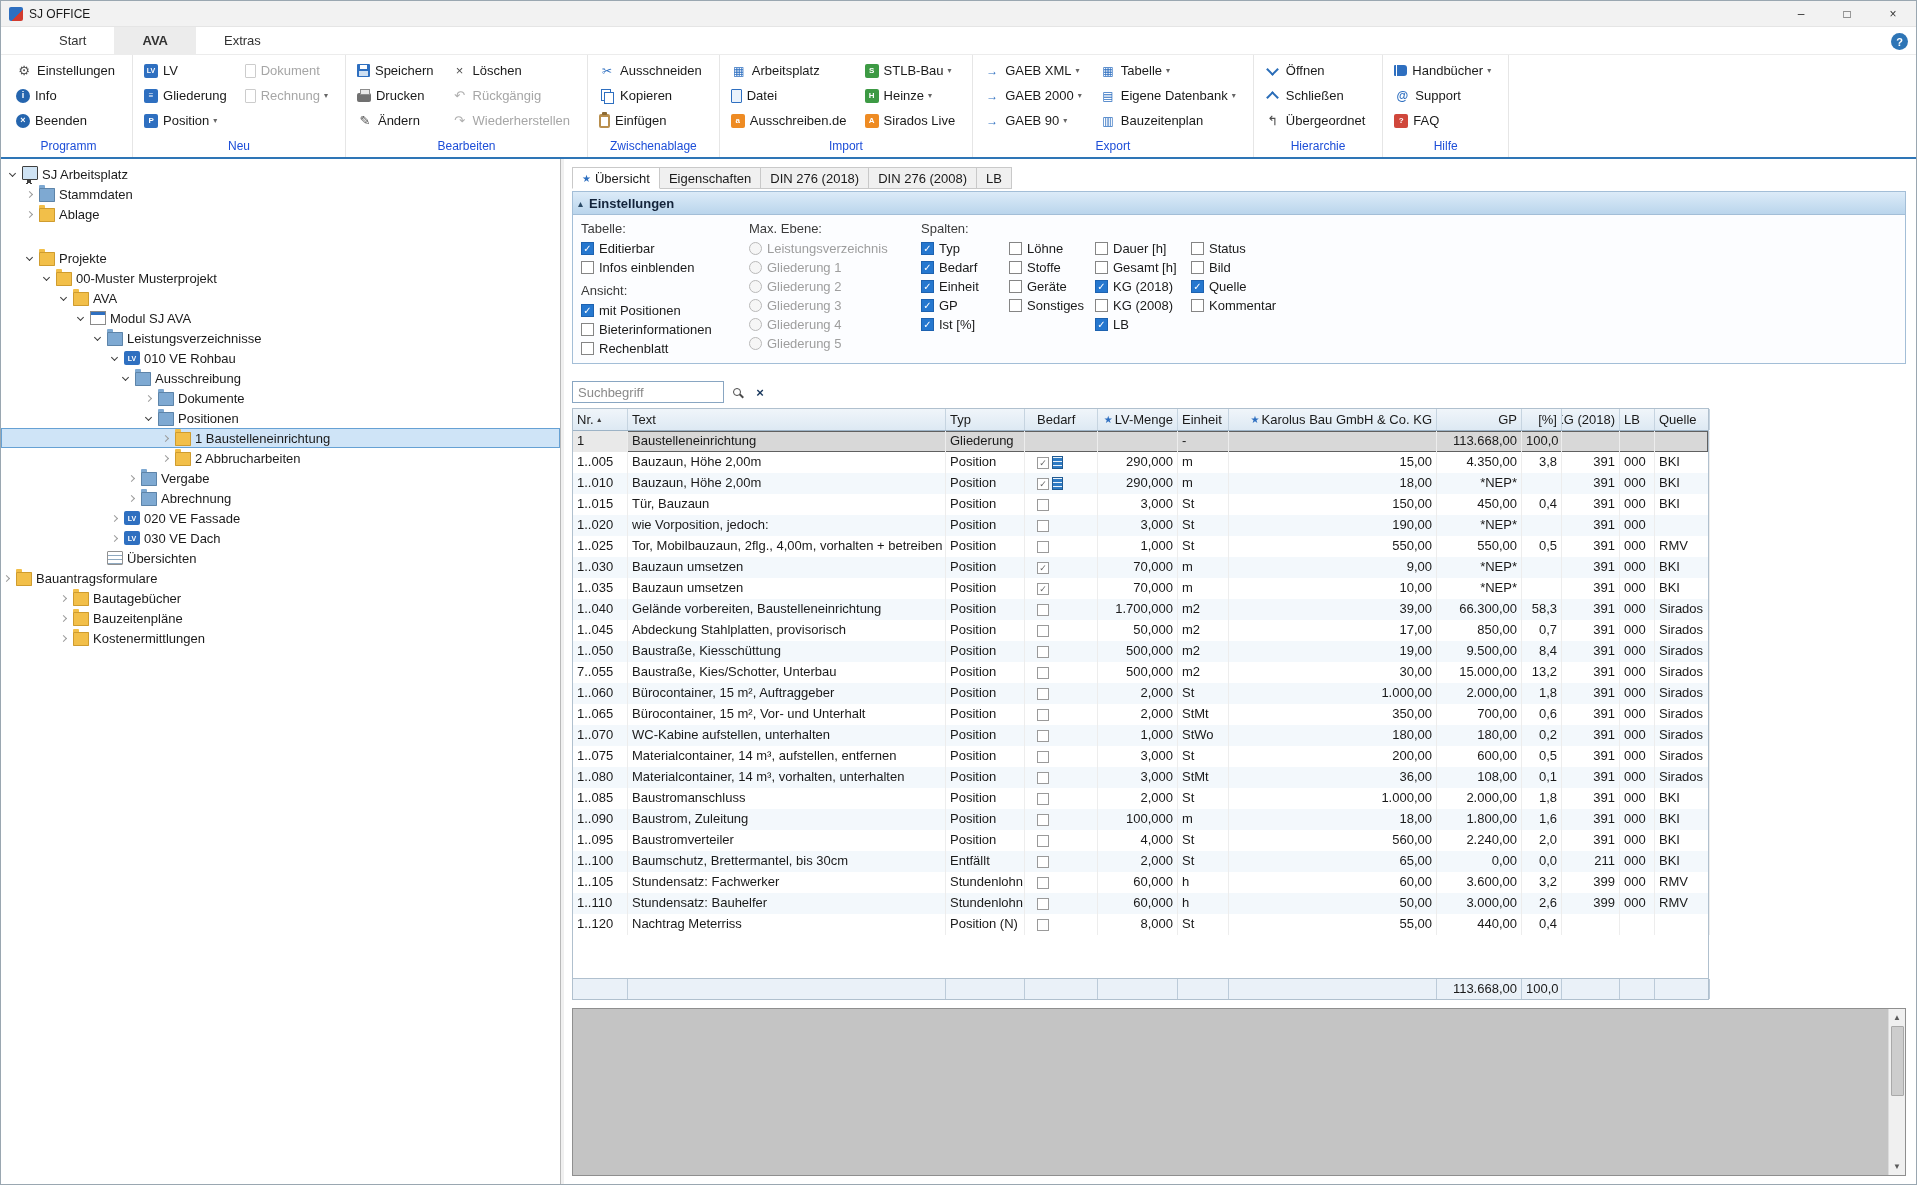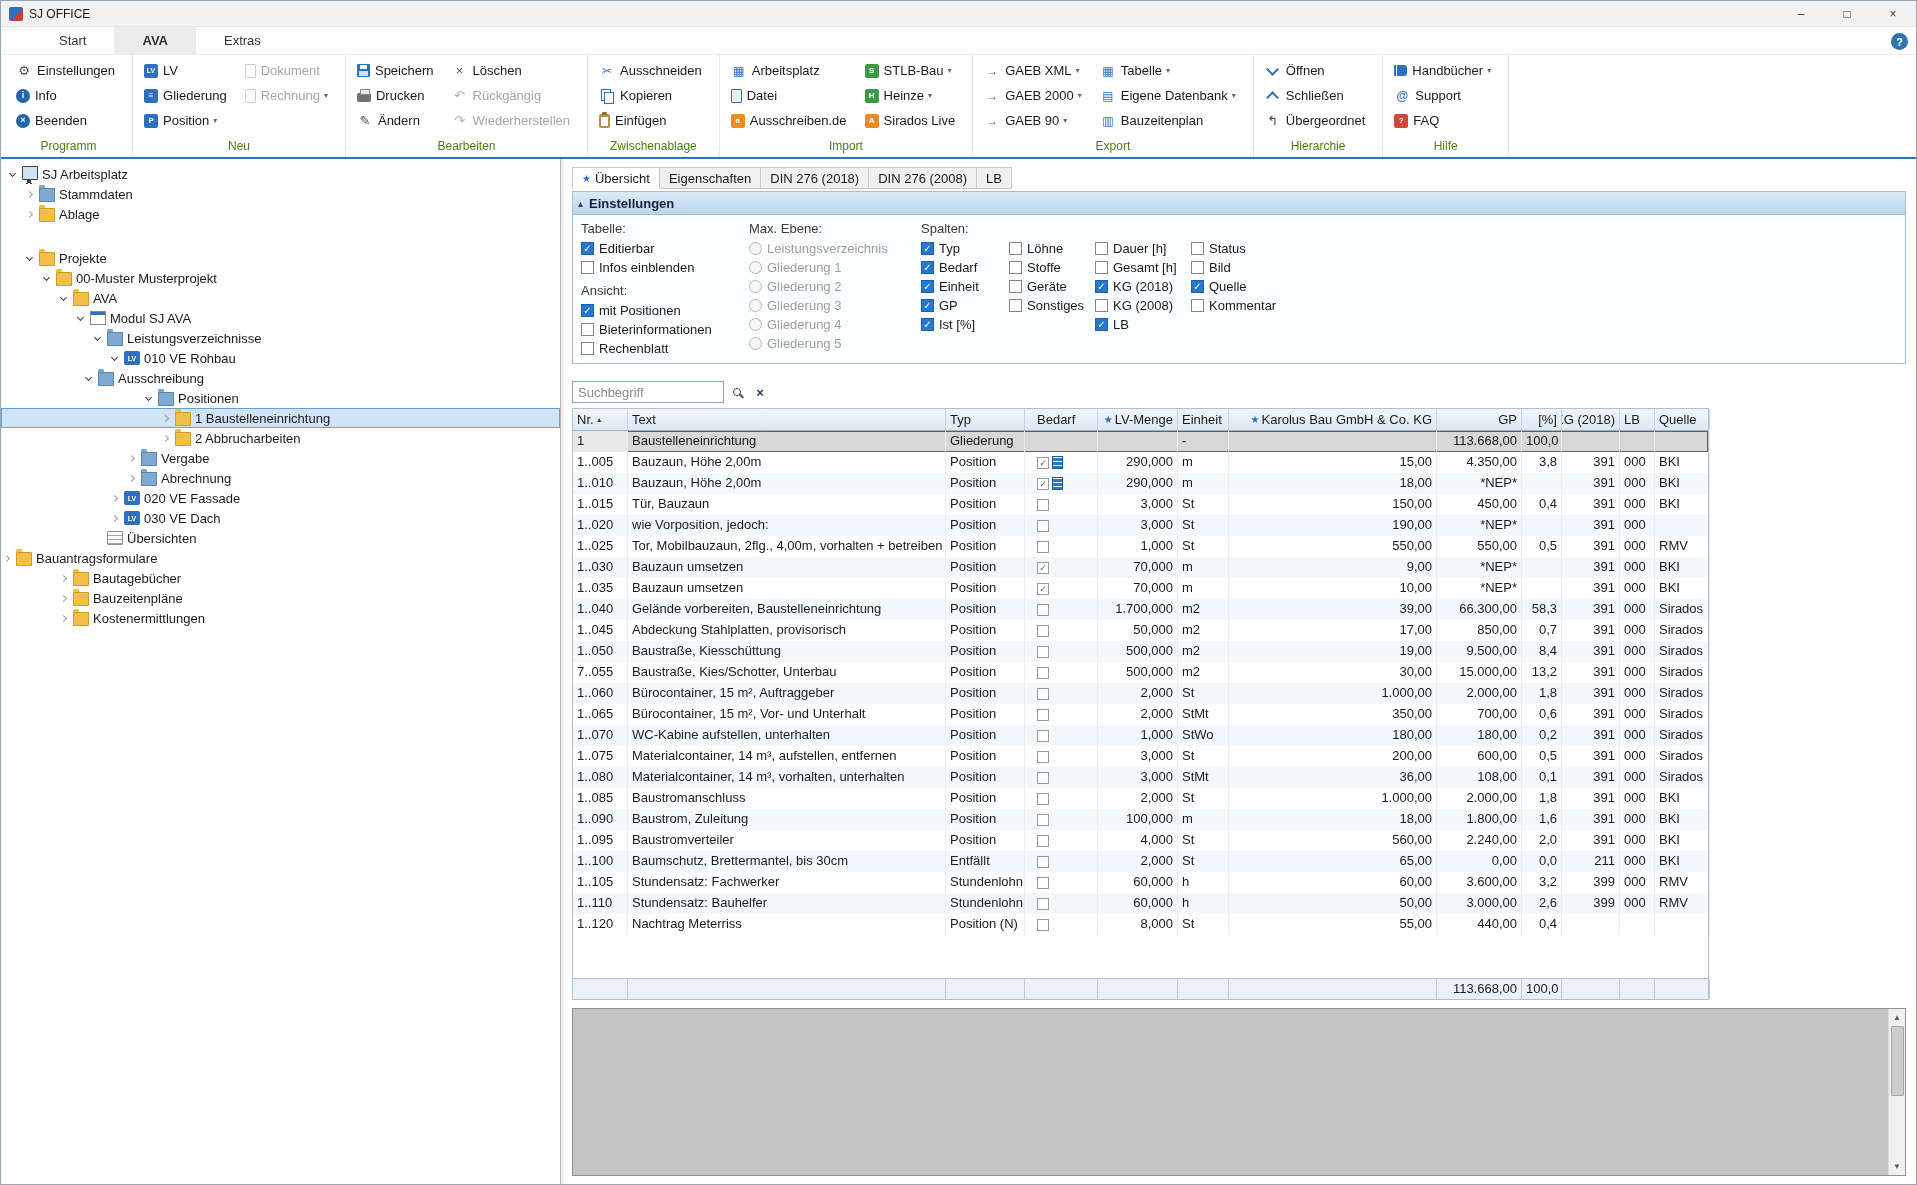--- a/index.html
+++ b/index.html
@@ -24,21 +24,21 @@
 
 .ribbon{height:104px;background:#fff;display:flex;border-bottom:2px solid #2e75b6;flex:none;padding-left:4px}
 .rgroup{display:flex;flex-direction:column;border-right:1px solid #e6e6e6;padding:3px 7px 0 7px;flex:none}
 .rcols{display:flex;flex:1;gap:4px}
 .rcol{display:flex;flex-direction:column}
 .rbtn{height:25px;display:flex;align-items:center;gap:5px;padding:0 10px 0 4px;white-space:nowrap;border-radius:2px}
 .rbtn.disabled{color:#a6a6a6}
 .rbtn.disabled .ic{opacity:.45;filter:grayscale(1)}
 .rlabel{font-size:13px}
 .dd{font-size:8px;color:#666;margin-left:-1px}
-.rgrouplabel{height:20px;text-align:center;font-size:12px;color:#4d7c0f;line-height:18px}
+.rgrouplabel{height:20px;text-align:center;font-size:12px;color:#1d4ed8;line-height:18px}
 
 
 .ic{width:16px;height:16px;display:inline-flex;align-items:center;justify-content:center;flex:none;line-height:1}
 .ig{font-size:13px;color:#4d4d4d}
 .iblue{font-size:12px;color:#2e6fc0}
 .ibold{font-weight:bold}
 .icir{width:14px;height:14px;border-radius:50%;background:#2565ae;color:#fff;font-size:9px;font-weight:bold}
 .ibadge{width:14px;height:14px;border-radius:2px;color:#fff;font-size:8px;font-weight:bold}
 .bblue{background:#2e6fc0}.bgreen{background:#3d9a44}.borange{background:#ee8b23}.bred{background:#d0473b}
 .blv{font-size:7px}
@@ -445,26 +445,33 @@
           <span class="ic ifold fb"></span>
           <span class="tlabel">Leistungsverzeichnisse</span>
         </div>
         <div class="titem" style="padding-left: 108px;">
           <span class="texp">
             <span class="chev chev-open"></span>
           </span>
           <span class="ic ibadge bblue blv">LV</span>
           <span class="tlabel">010 VE Rohbau</span>
         </div>
-        <div class="titem" style="padding-left: 82px;">
+        <div class="titem" style="padding-left: 119px;">
           <span class="texp">
             <span class="chev chev-open"></span>
           </span>
           <span class="ic ifold fb"></span>
           <span class="tlabel">Ausschreibung</span>
+        </div>
+        <div class="titem" style="padding-left: 142px;">
+          <span class="texp">
+            <span class="chev chev-closed"></span>
+          </span>
+          <span class="ic ifold fb"></span>
+          <span class="tlabel">Dokumente</span>
         </div>
         <div class="titem" style="padding-left: 142px;">
           <span class="texp">
             <span class="chev chev-open"></span>
           </span>
           <span class="ic ifold fb"></span>
           <span class="tlabel">Positionen</span>
         </div>
         <div class="titem sel" style="padding-left: 159px;">
           <span class="texp">

